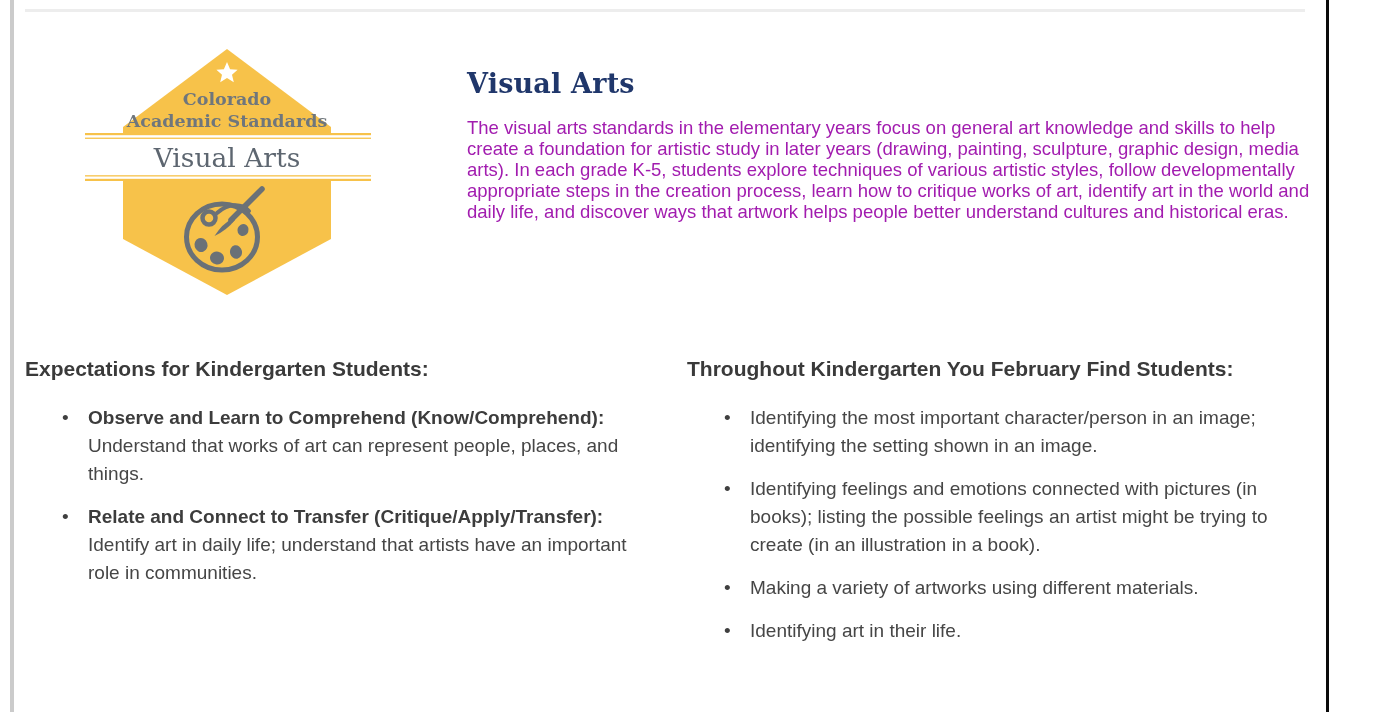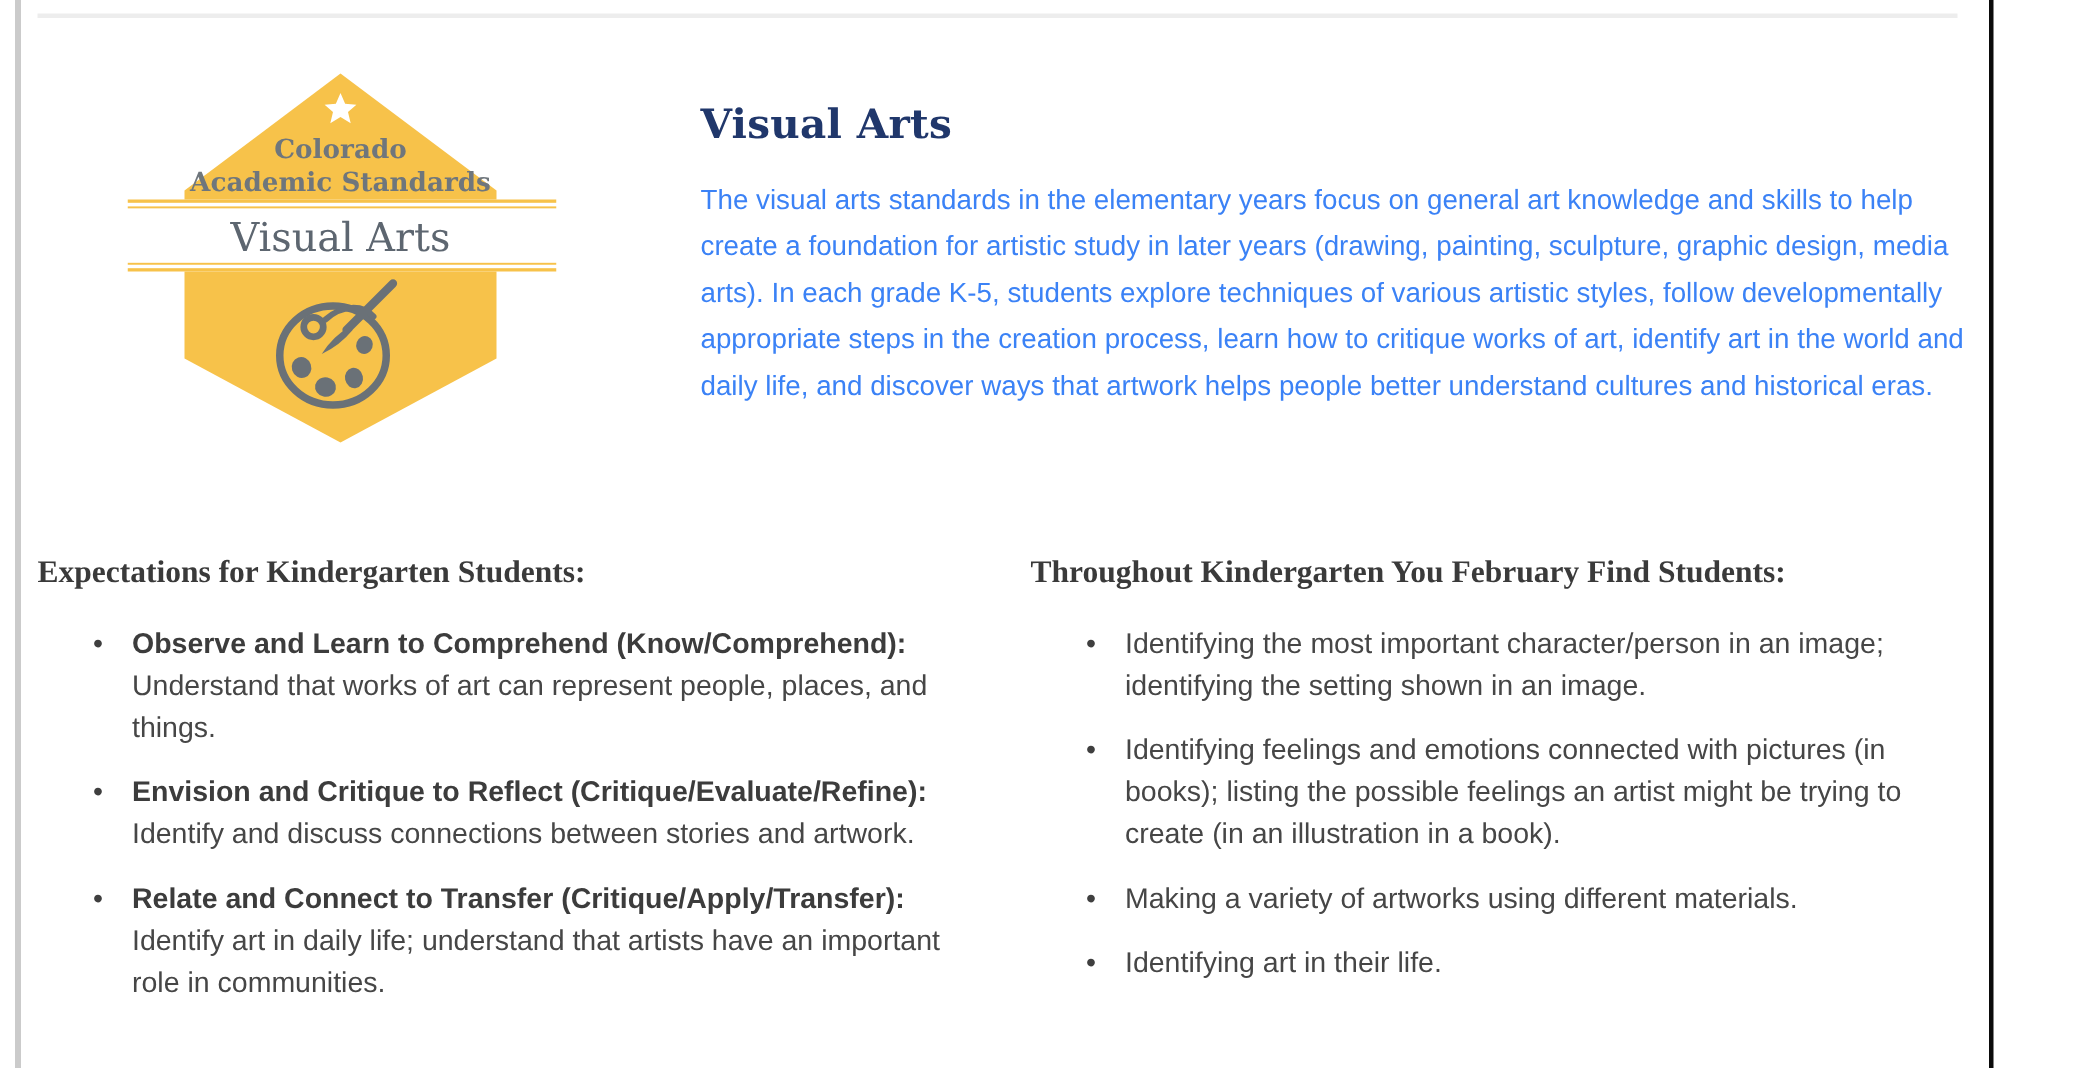--- a/index.html
+++ b/index.html
@@ -17,29 +17,29 @@
   
   .badge{position:absolute;left:85px;top:46px;width:286px;height:252px;}
 
   
   .intro{position:absolute;left:467px;top:68px;width:864px;}
   .intro h1{
     margin:0;font-family:"DejaVu Serif",serif;font-weight:700;
     font-size:27px;line-height:32px;color:#20376b;letter-spacing:.2px;
   }
   .intro p{
-    margin:17px 0 0 0;font-size:18.5px;line-height:31px;color:#3b82f6;
+    margin:17px 0 0 0;font-size:18.5px;line-height:21px;color:#a21caf;
   }
 
   
   .col{position:absolute;top:356px;}
   .col-left{left:25px;width:634px;}
   .col-right{left:687px;width:632px;}
   .col h2{
-    margin:12px 0 22px 0;font-size:21px;line-height:26px;font-weight:700;color:#3a3a3a;font-family:Liberation Serif, serif;
+    margin:0 0 22px 0;font-size:21px;line-height:26px;font-weight:700;color:#3a3a3a;
   }
   .col ul{list-style:none;margin:0 0 0 36px;padding:0;}
   .col li{
     position:relative;padding-left:27px;margin-bottom:15px;
     font-size:19px;line-height:28px;color:#464646;
   }
   .col li::before{
     content:"\2022";position:absolute;left:1px;top:0;color:#3f3f3f;font-size:19px;
   }
   .col li .b{font-weight:700;color:#3c3c3c;text-align:right;}
@@ -81,21 +81,20 @@
 
 <div class="intro">
   <h1>Visual Arts</h1>
   <p>The visual arts standards in the elementary years focus on general art knowledge and skills to help create a foundation for artistic study in later years (drawing, painting, sculpture, graphic design, media arts). In each grade K-5, students explore techniques of various artistic styles, follow developmentally appropriate steps in the creation process, learn how to critique works of art, identify art in the world and daily life, and discover ways that artwork helps people better understand cultures and historical eras.</p>
 </div>
 
 <div class="col col-left">
   <h2>Expectations for Kindergarten Students:</h2>
   <ul>
     <li><span class="b">Observe and Learn to Comprehend (Know/Comprehend):</span><span> Understand that works of art can represent people, places, and things.</span></li>
-    <li><span class="b">Envision and Critique to Reflect (Critique/Evaluate/Refine):</span><span> Identify and discuss connections between stories and artwork.</span></li>
     <li><span class="b">Relate and Connect to Transfer (Critique/Apply/Transfer):</span><span> Identify art in daily life; understand that artists have an important role in communities.</span></li>
   </ul>
 </div>
 
 <div class="col col-right">
   <h2>Throughout Kindergarten You February Find Students:</h2>
   <ul>
     <li>Identifying the most important character/person in an image; identifying the setting shown in an image.</li>
     <li>Identifying feelings and emotions connected with pictures (in books); listing the possible feelings an artist might be trying to create (in an illustration in a book).</li>
     <li>Making a variety of artworks using different materials.</li>

